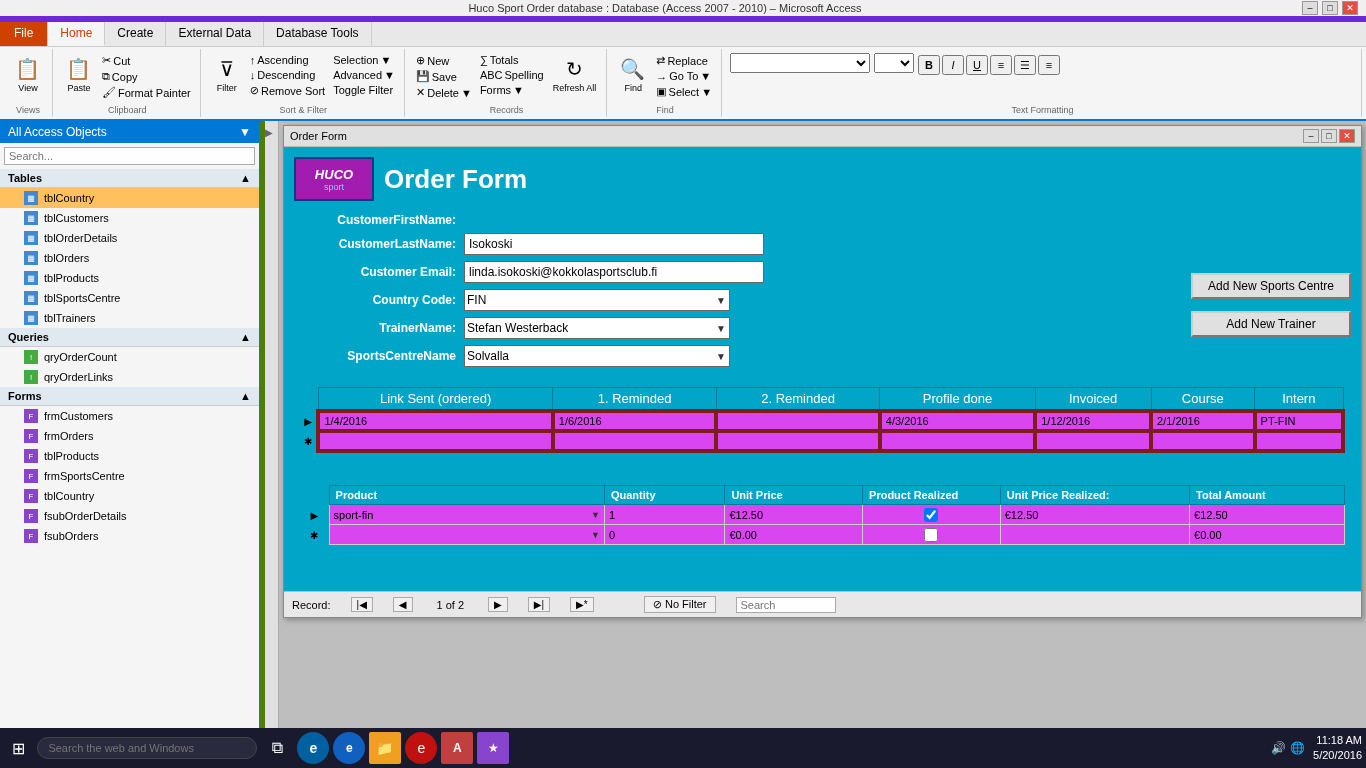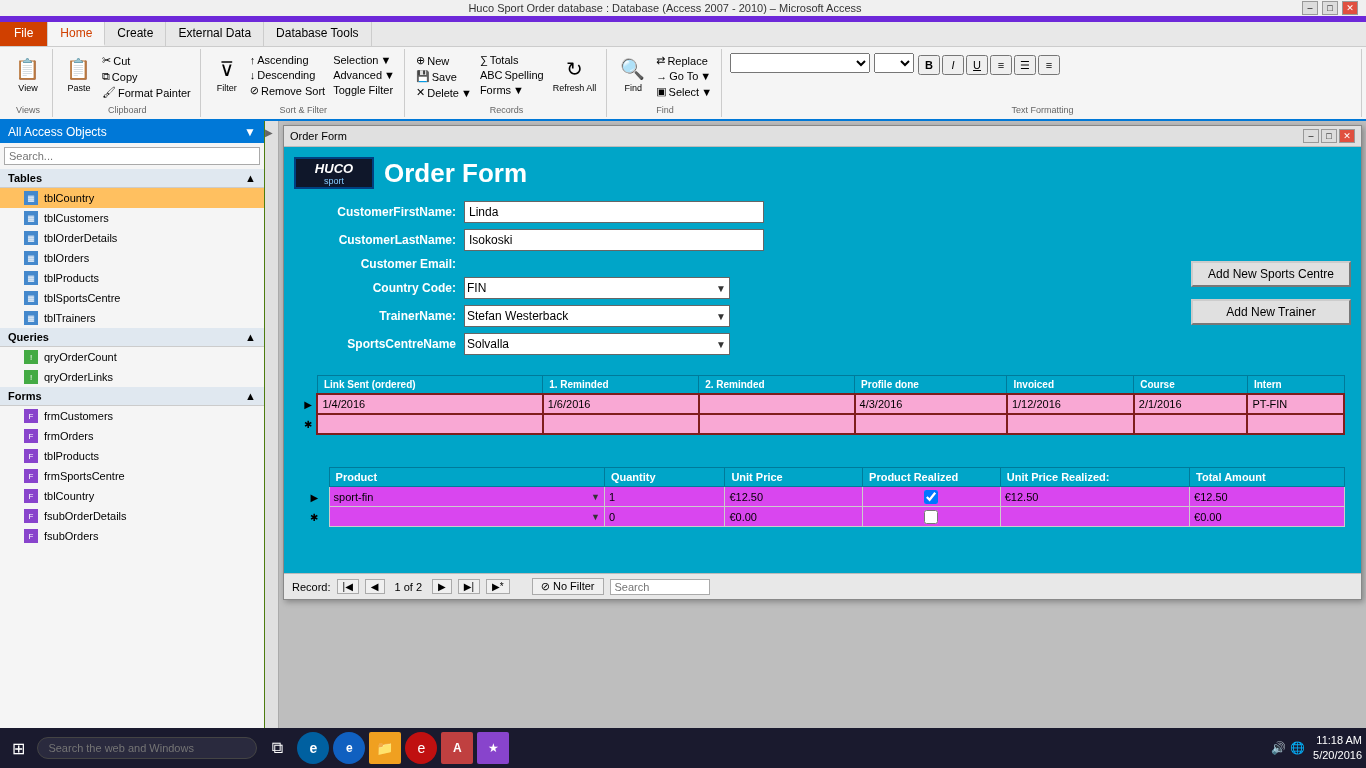--- a/index.html
+++ b/index.html
@@ -33,21 +33,21 @@
     .ribbon-btn-large { display: flex; flex-direction: column; align-items: center; cursor: pointer; padding: 2px 4px; min-width: 36px; }
     .ribbon-icon-large { width: 28px; height: 28px; display: flex; align-items: center; justify-content: center; font-size: 20px; }
     .ribbon-btn-label { font-size: 9px; text-align: center; }
     .ribbon-btn-small { display: flex; align-items: center; gap: 2px; cursor: pointer; padding: 1px 3px; white-space: nowrap; font-size: 11px; }
     .ribbon-col { display: flex; flex-direction: column; gap: 1px; }
 
     
     #main-area { display: flex; height: calc(768px - 22px - 74px - 42px); }
 
     
-    #nav-pane { width: 265px; background: #f5f5f5; border-right: 1px solid #4d7c0f; overflow-y: auto; height: 100%; }
+    #nav-pane { width: 265px; background: #f5f5f5; border-right: 6px solid #4d7c0f; overflow-y: auto; height: 100%; }
     #nav-header { background: #0078d7; color: white; padding: 4px 8px; display: flex; justify-content: space-between; align-items: center; font-size: 12px; }
     #nav-search { padding: 4px; }
     #nav-search input { width: 100%; padding: 2px 4px; font-size: 11px; border: 1px solid #aaa; }
     .nav-section-header { background: #e0e8f0; padding: 3px 8px; font-size: 11px; font-weight: bold; display: flex; justify-content: space-between; align-items: center; border-bottom: 1px solid #ccc; }
     .nav-item { padding: 3px 8px 3px 24px; font-size: 11px; display: flex; align-items: center; gap: 6px; cursor: pointer; }
     .nav-item.selected { background: #ffc060; }
     .nav-item-icon { width: 14px; height: 14px; background: #4488cc; display: inline-block; font-size: 8px; color: white; display: flex; align-items: center; justify-content: center; }
 
     
     #content-area { flex: 1; background: #bebebe; overflow: auto; position: relative; }
@@ -55,48 +55,48 @@
     
     #form-window { position: absolute; top: 4px; left: 4px; right: 4px; background: white; border: 1px solid #888; box-shadow: 2px 2px 6px rgba(0,0,0,0.3); }
     #form-titlebar { background: #e0e0e0; padding: 3px 6px; display: flex; justify-content: space-between; align-items: center; border-bottom: 1px solid #bbb; font-size: 11px; }
     #form-titlebar-controls { display: flex; gap: 2px; }
     .form-title-btn { width: 16px; height: 14px; background: #ddd; border: 1px solid #999; font-size: 9px; cursor: pointer; display: flex; align-items: center; justify-content: center; }
 
     #form-body { background: #00a5c8; padding: 10px; }
 
     
     #form-header { display: flex; align-items: center; gap: 10px; margin-bottom: 12px; }
-    #logo-box { background: #0f172a; width: 80px; height: 32px; display: flex; align-items: center; justify-content: center; border: 2px solid #004080; }
+    #logo-box { background: #a21caf; width: 80px; height: 44px; display: flex; align-items: center; justify-content: center; border: 2px solid #004080; }
     #form-title { color: white; font-size: 26px; font-weight: bold; }
     .field-row { display: flex; align-items: center; margin-bottom: 6px; }
     .field-label { color: white; font-size: 12px; font-weight: bold; width: 170px; text-align: right; padding-right: 8px; }
     .field-input { background: white; border: 1px solid #666; padding: 2px 4px; font-size: 12px; height: 22px; }
     .field-input-text { width: 300px; }
     .field-input-select { width: 266px; height: 22px; border: 1px solid #666; font-size: 12px; background: white; padding: 1px 2px; }
 
     
     .btn-right { background: #e0e0e0; border: 2px outset #ccc; padding: 4px 10px; font-size: 12px; cursor: pointer; margin-bottom: 6px; min-width: 160px; text-align: center; }
 
     
     #grid-section { background: #00a5c8; padding: 6px; margin-top: 4px; }
     .grid-table { width: 100%; border-collapse: collapse; background: #00a5c8; }
-    .grid-table th { background: #00a5c8; color: white; font-size: 10px; padding: 3px 6px; border: 1px solid #007a9a; text-align: left; font-weight: bold; }
-    .grid-table td { background: #f9a8d4; font-size: 11px; padding: 2px 4px; border: 2px solid #7f1d1d; height: 20px; }
+    .grid-table th { background: #00a5c8; color: white; font-size: 13px; padding: 3px 6px; border: 1px solid #007a9a; text-align: center; font-weight: normal; }
+    .grid-table td { background: #d946ef; font-size: 11px; padding: 2px 4px; border: 4px solid #7f1d1d; height: 20px; }
     .row-selector { width: 14px; background: #00a5c8; border: none; }
     .row-arrow { color: black; font-size: 10px; }
     .row-star { color: black; font-size: 10px; }
 
     
     #product-section { background: #00a5c8; padding: 6px; margin-top: 4px; }
     .product-table { width: 100%; border-collapse: collapse; background: #00a5c8; }
     .product-table th { background: #00a5c8; color: white; font-size: 11px; padding: 3px 6px; border: 1px solid #007a9a; text-align: left; font-weight: bold; }
     .product-table td { background: #d946ef; font-size: 11px; padding: 2px 4px; border: 1px solid #ccc; height: 20px; }
 
     
-    #record-nav { background: #e8e8e8; border-top: 1px solid #bbb; padding: 3px 8px; display: flex; align-items: center; gap: 6px; font-size: 11px; height: 26px; }
+    #record-nav { background: #e8e8e8; border-top: 1px solid #bbb; padding: 3px 8px; display: flex; align-items: center; gap: 20px; font-size: 11px; height: 26px; }
     .rec-btn { background: #f0f0f0; border: 1px solid #aaa; padding: 1px 5px; cursor: pointer; font-size: 10px; }
     #no-filter-btn { background: #f0f0f0; border: 1px solid #aaa; padding: 1px 8px; font-size: 11px; cursor: pointer; }
     #search-input { border: 1px solid #aaa; padding: 1px 4px; font-size: 11px; width: 100px; }
 
     
     #status-bar { background: #e8e8e8; border-top: 1px solid #bbb; height: 20px; display: flex; align-items: center; padding: 0 8px; font-size: 11px; }
 
     
     #taskbar { position: fixed; bottom: 0; left: 0; right: 0; height: 40px; background: #1a1a2e; display: flex; align-items: center; padding: 0 4px; gap: 4px; }
     #start-btn { background: #1a1a2e; border: none; color: white; padding: 4px 8px; cursor: pointer; font-size: 16px; }
@@ -409,30 +409,30 @@
             </div>
           </div>
           <div id="form-title">Order Form</div>
         </div>
 
         <div id="fields-and-buttons">
           <div id="fields-left">
 
             <div class="field-row">
               <div class="field-label">CustomerFirstName:</div>
-              <input type="text" class="field-input field-input-text" value="Linda" style="">
             </div>
 
             <div class="field-row">
               <div class="field-label">CustomerLastName:</div>
               <input type="text" class="field-input field-input-text" value="Isokoski" style="">
             </div>
 
             <div class="field-row">
               <div class="field-label">Customer Email:</div>
+              <input type="text" class="field-input field-input-text" value="linda.isokoski@kokkolasportsclub.fi" style="">
             </div>
 
             <div class="field-row">
               <div class="field-label">Country Code:</div>
               <div class="select-wrapper">
                 <select class="field-input-select">
                   <option>FIN</option>
                 </select>
                 <span class="select-arrow">▼</span>
               </div>

